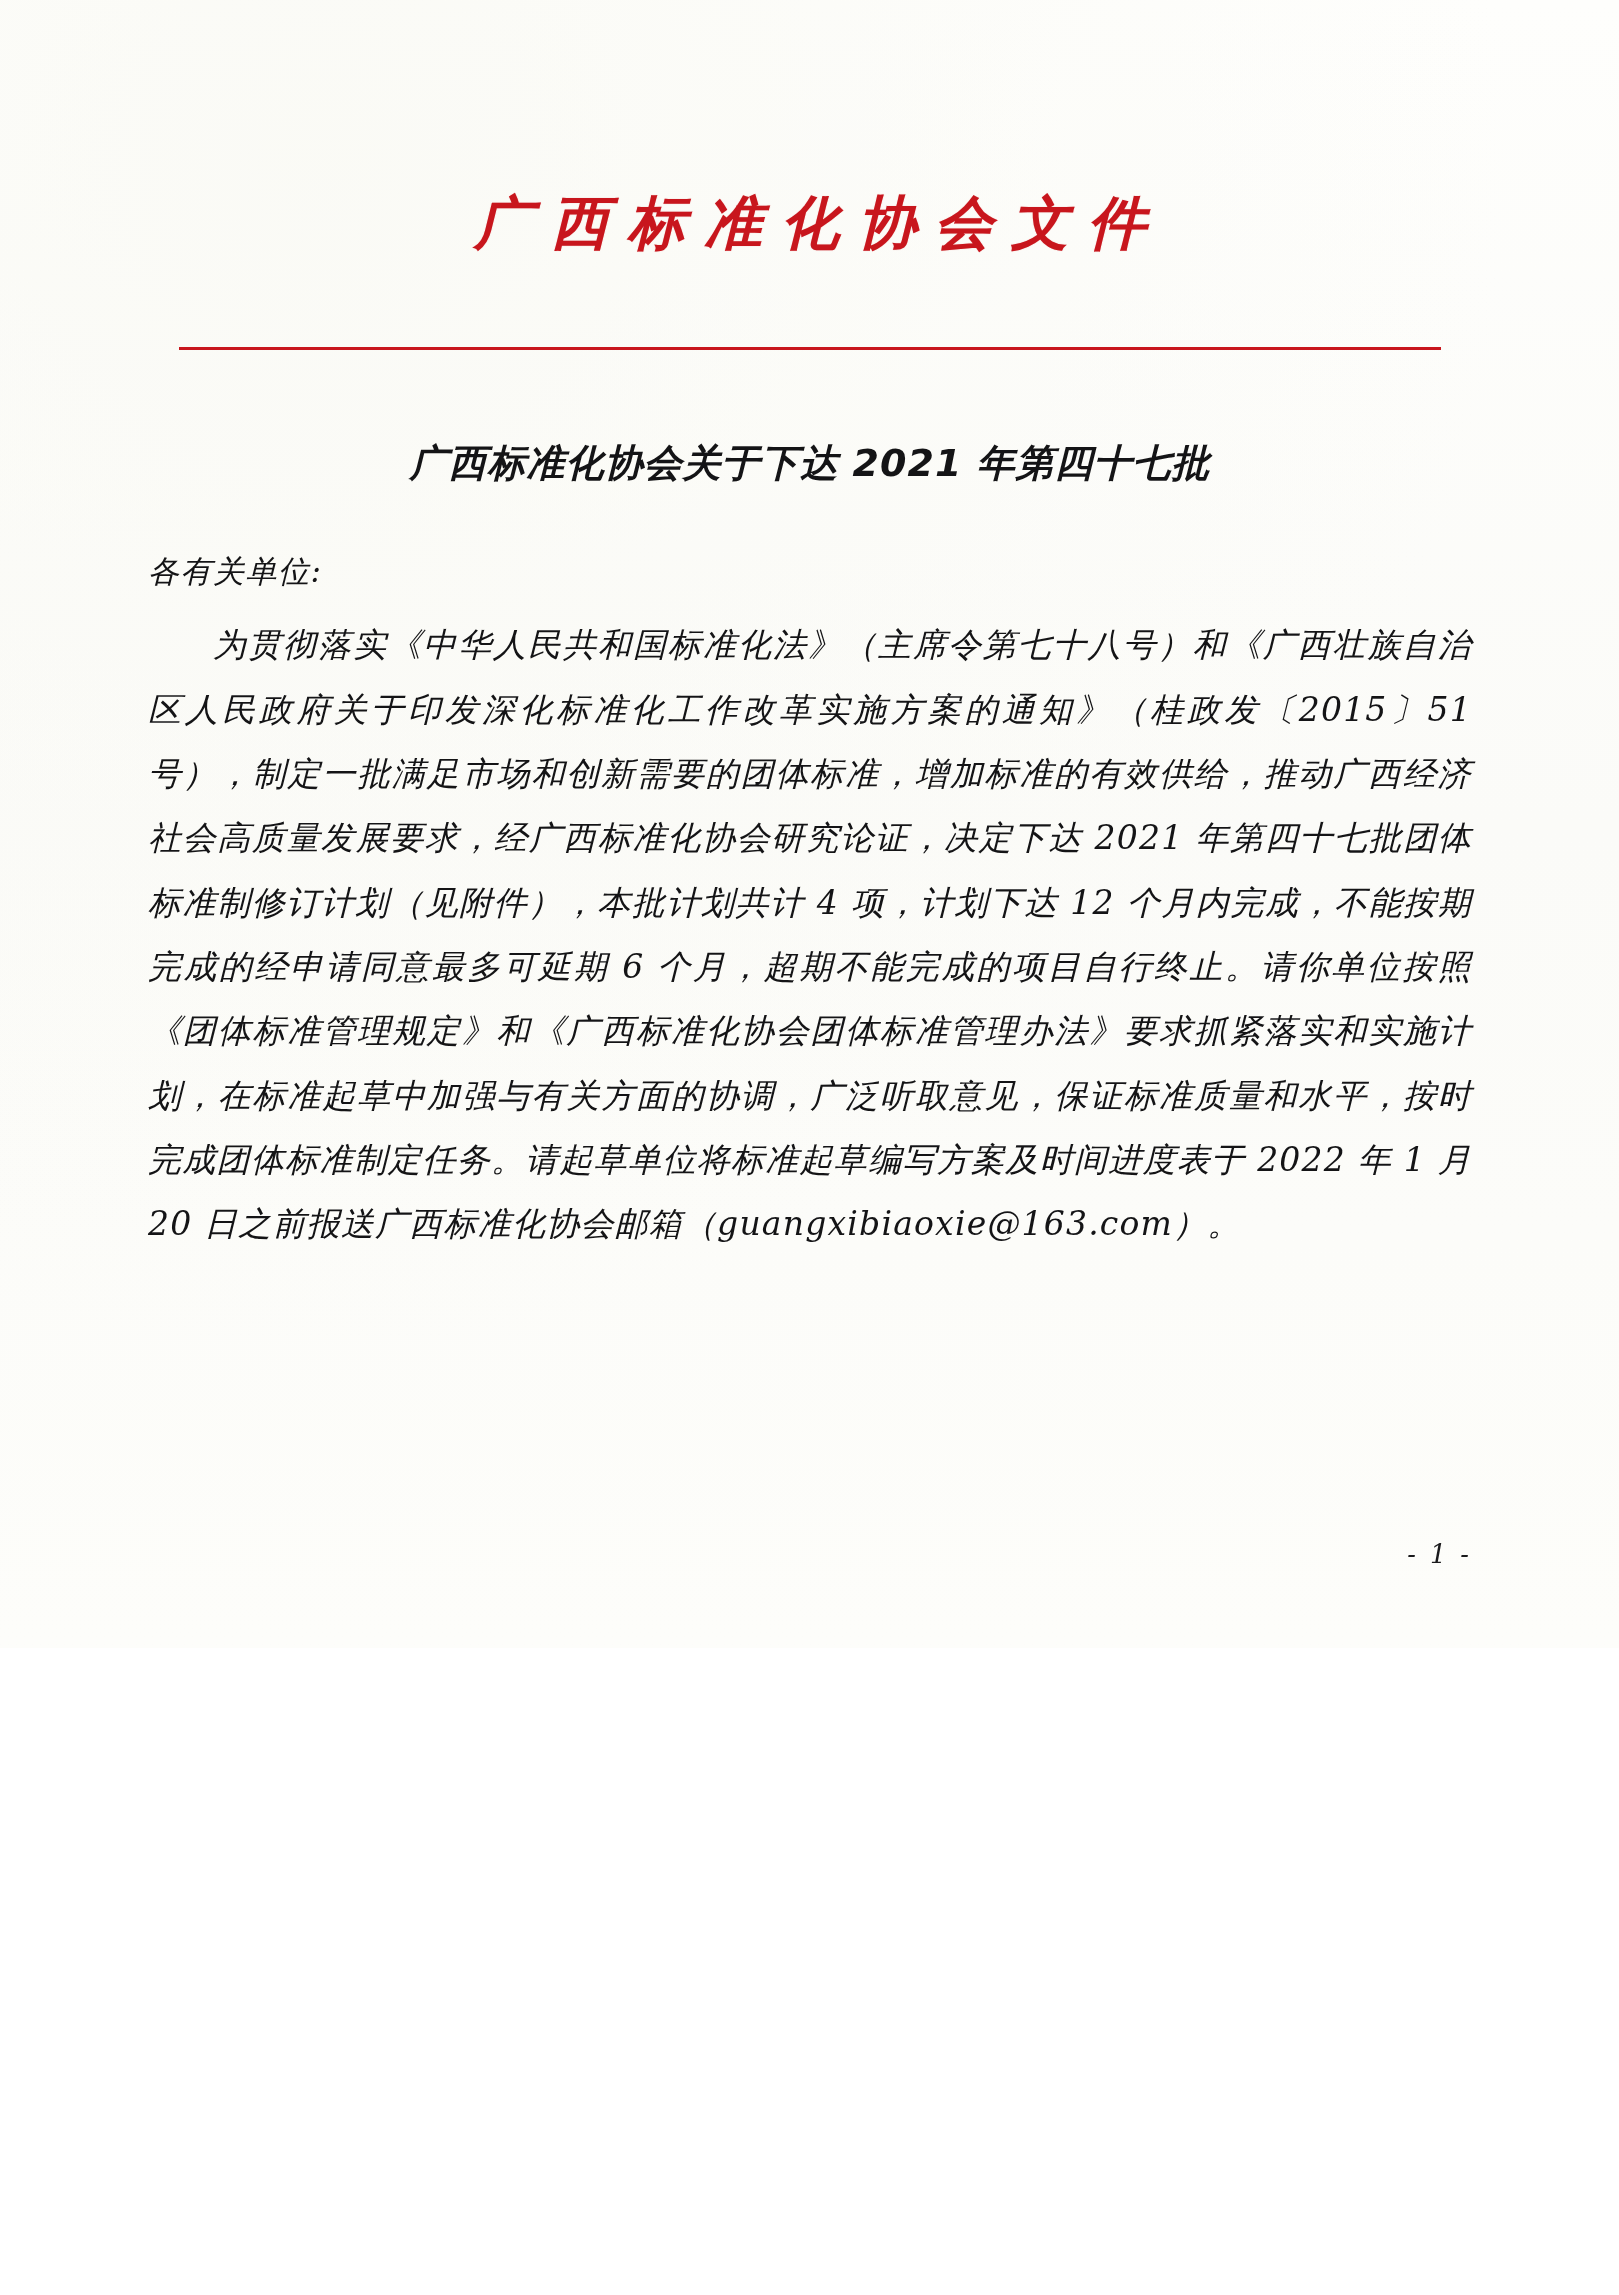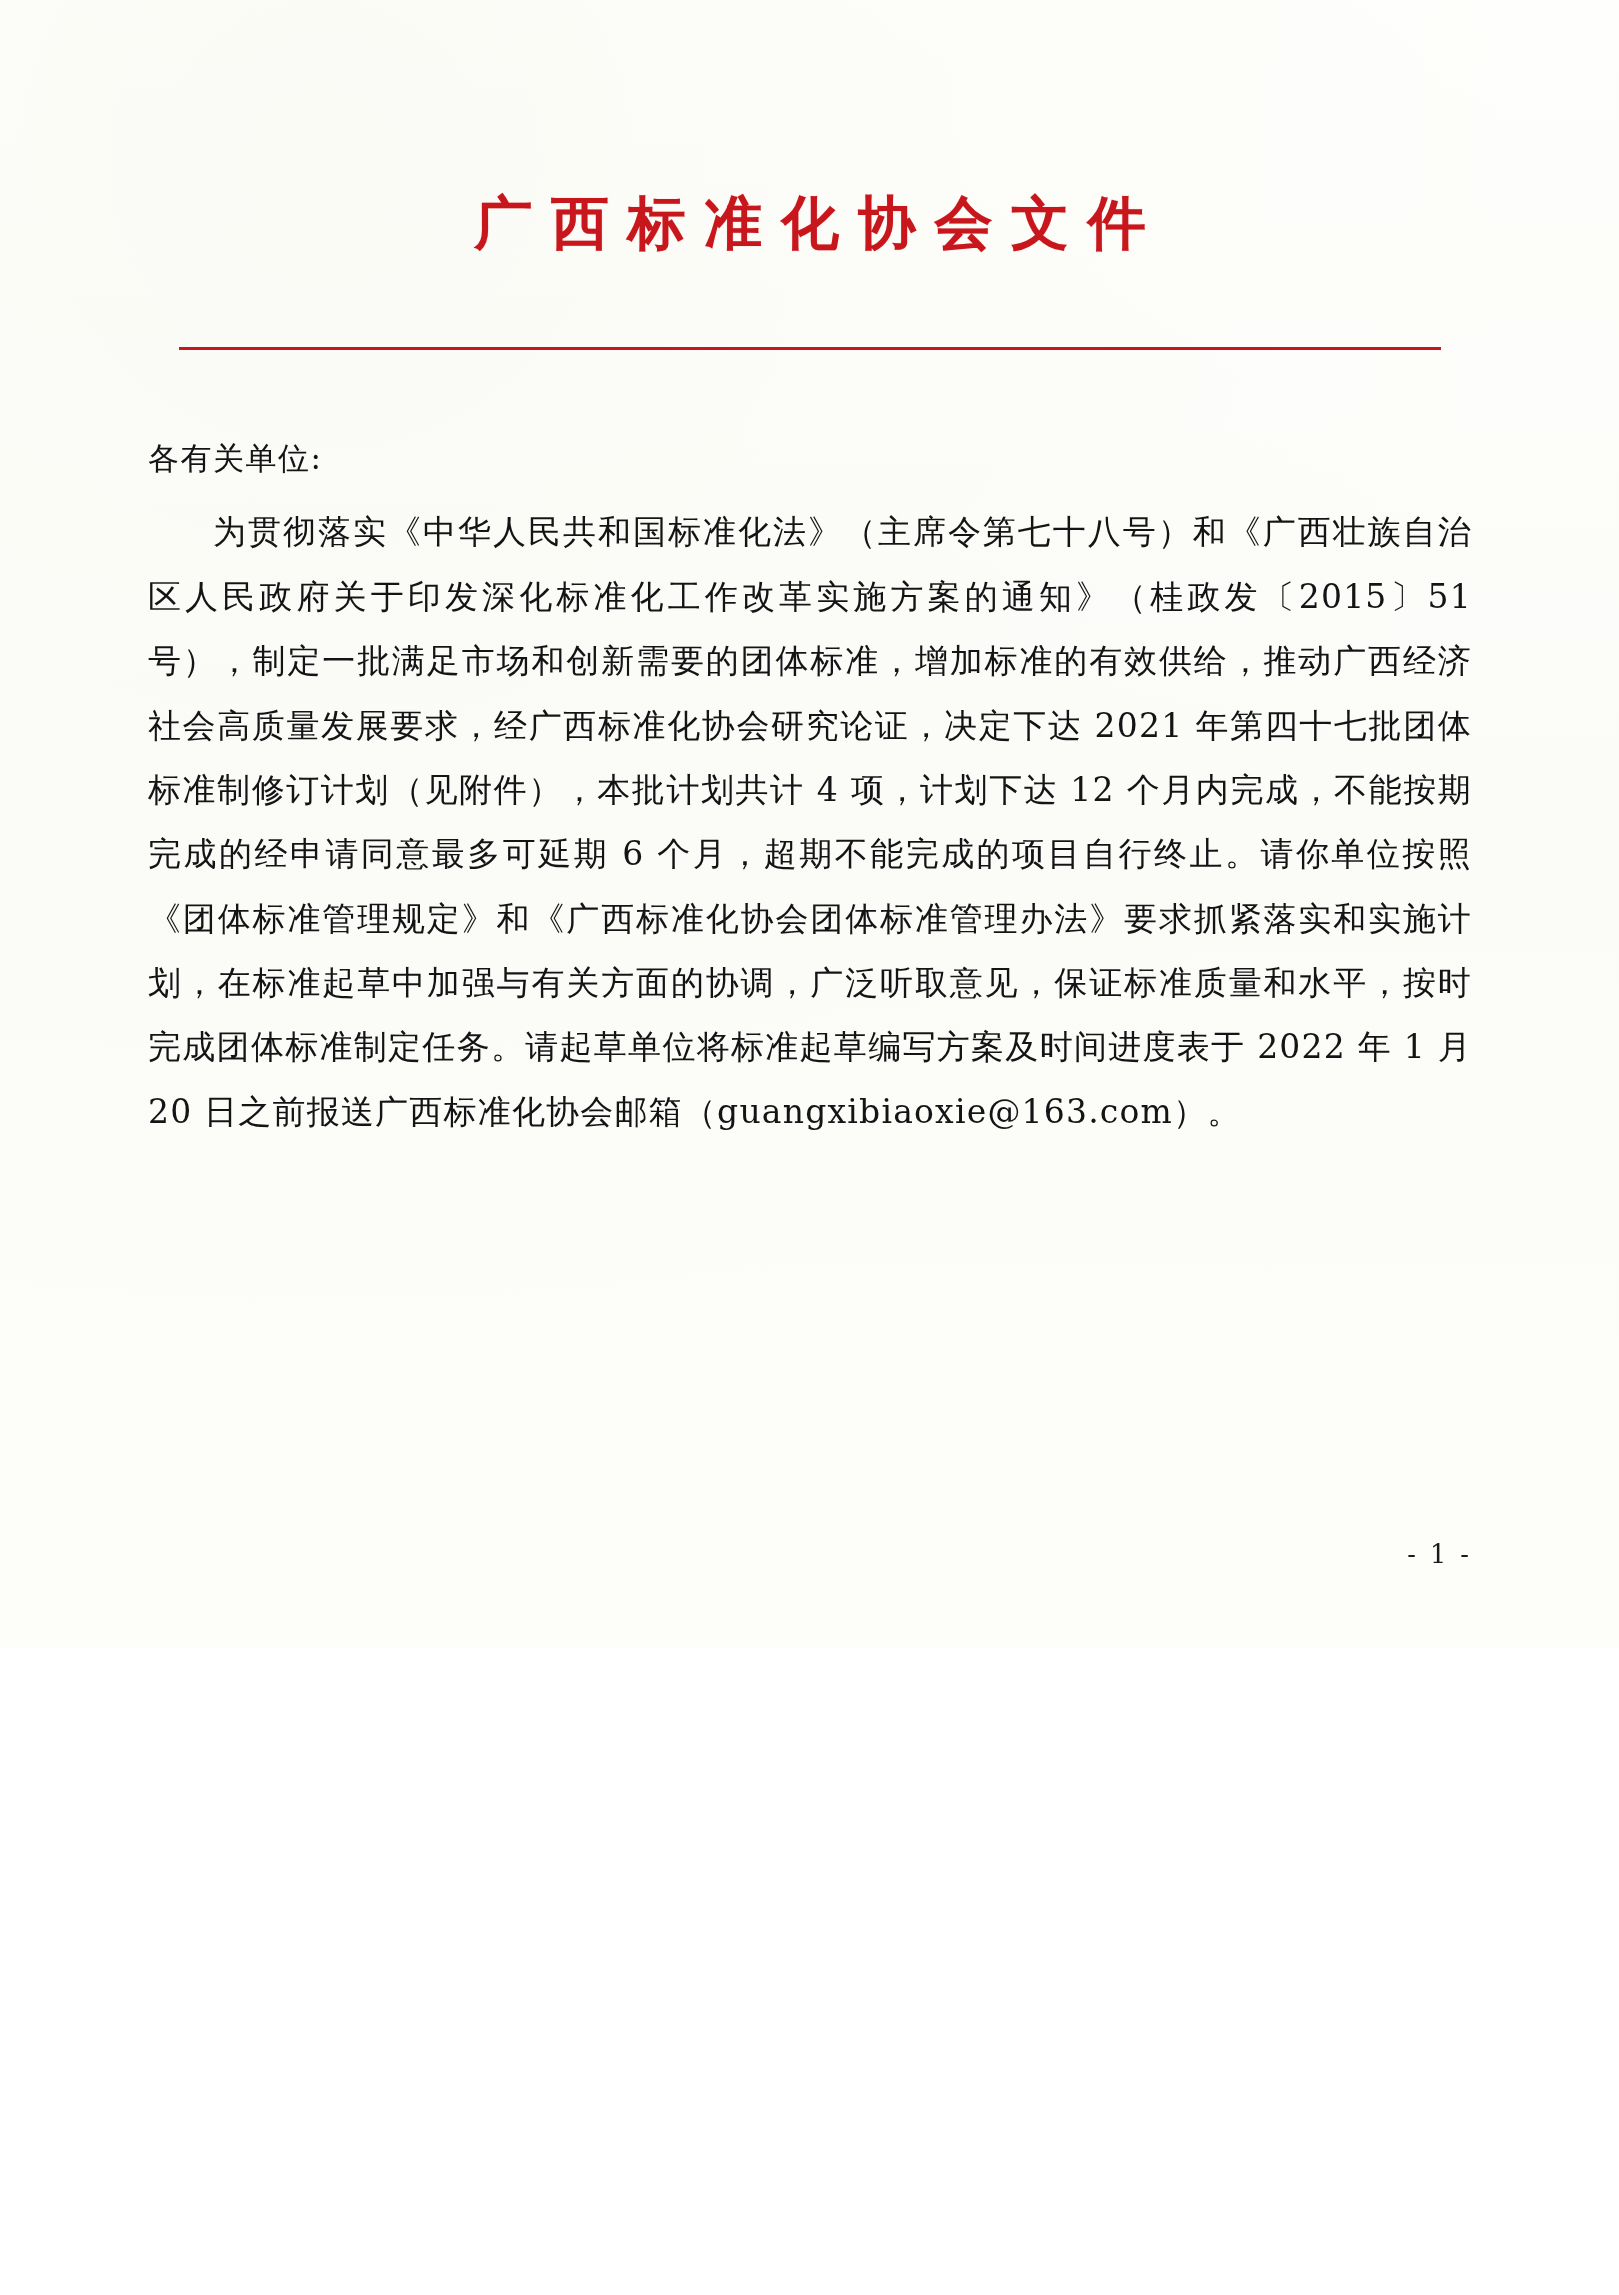--- a/index.html
+++ b/index.html
@@ -10,20 +10,21 @@
   body {
     font-family: "Liberation Serif", serif;
   }
   .page {
     position: relative;
     width: 1620px;
     height: 1648px;
     background: #bef264;
     box-sizing: border-box;
     overflow: hidden;
+    font-style: italic;
   }
   
   .page::before {
     content: "";
     position: absolute;
     inset: 0;
     background:
       radial-gradient(circle at 20% 10%, rgba(250,250,245,0.9), rgba(253,253,250,0) 60%),
       linear-gradient(180deg, #fefefc 0%, #fbfbf8 50%, #fdfdfa 100%);
     pointer-events: none;
@@ -118,20 +119,21 @@
 
 <div class="page">
   <div class="content">
 
     <div class="masthead">广西标准化协会文件</div>
 
     <div class="masthead-rule"></div>
 
 
     <div class="title">
+      <span class="title-line">广西标准化协会关于下达 2021 年第四十七批</span>
     </div>
 
     <div class="salutation">各有关单位:</div>
 
     <div class="para">为贯彻落实《中华人民共和国标准化法》（主席令第七十八号）和《广西壮族自治区人民政府关于印发深化标准化工作改革实施方案的通知》（桂政发〔2015〕51 号），制定一批满足市场和创新需要的团体标准，增加标准的有效供给，推动广西经济社会高质量发展要求，经广西标准化协会研究论证，决定下达 2021 年第四十七批团体标准制修订计划（见附件），本批计划共计 4 项，计划下达 12 个月内完成，不能按期完成的经申请同意最多可延期 6 个月，超期不能完成的项目自行终止。请你单位按照《团体标准管理规定》和《广西标准化协会团体标准管理办法》要求抓紧落实和实施计划，在标准起草中加强与有关方面的协调，广泛听取意见，保证标准质量和水平，按时完成团体标准制定任务。请起草单位将标准起草编写方案及时间进度表于 2022 年 1 月 20 日之前报送广西标准化协会邮箱（guangxibiaoxie@163.com）。</div>
 
   </div>
 
   <div class="footer">- 1 -</div>
 </div>

